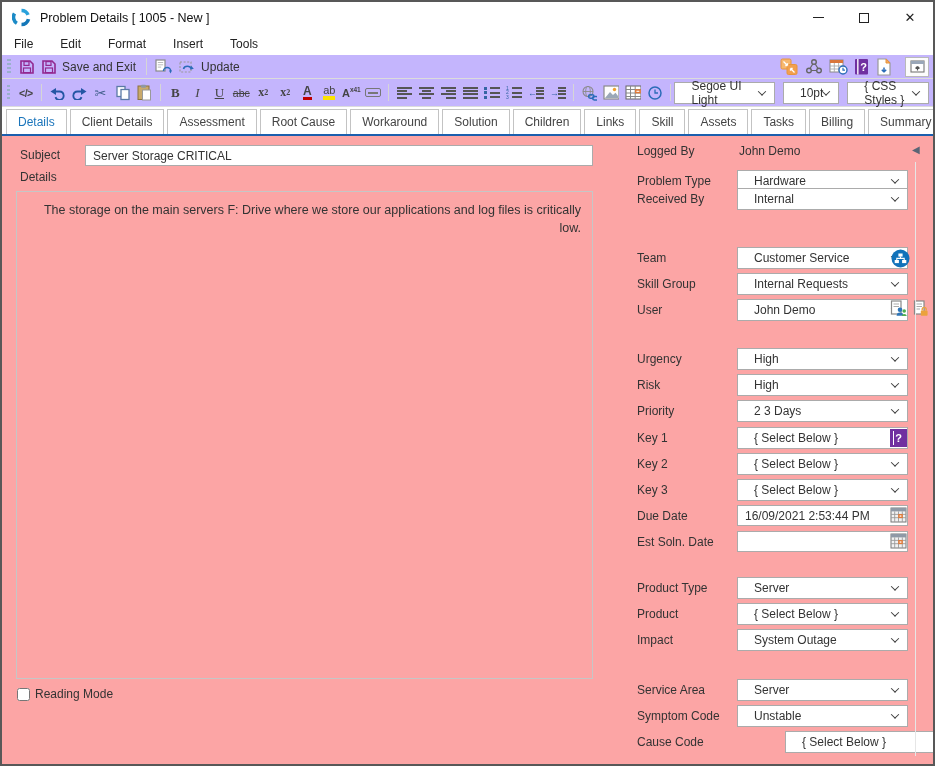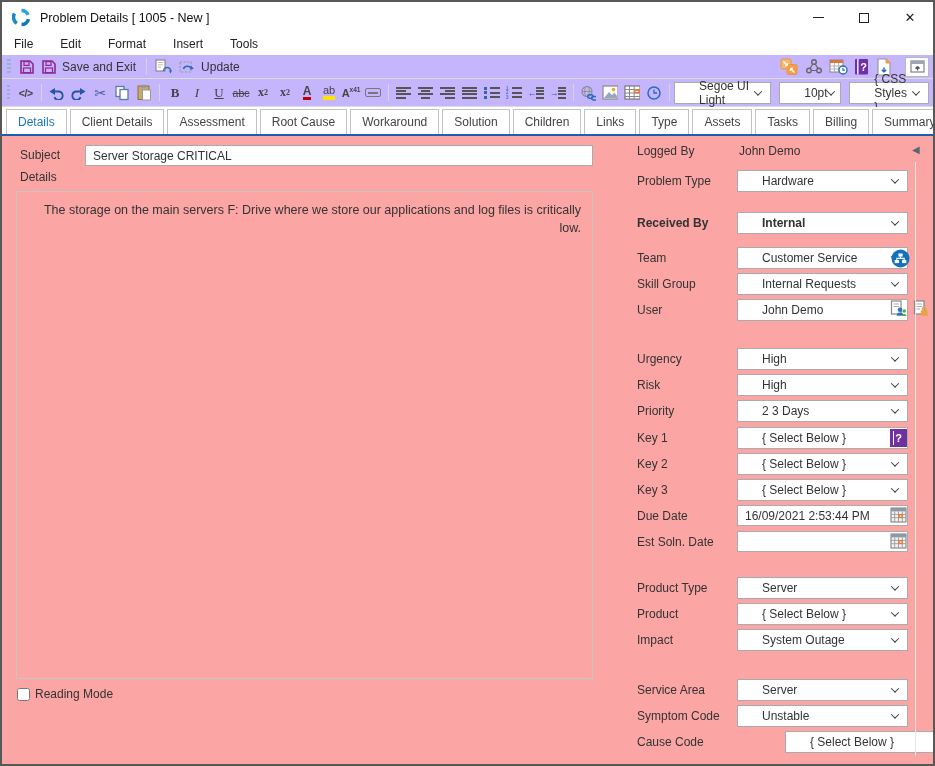--- a/index.html
+++ b/index.html
@@ -61,21 +61,21 @@
     background-position:0 0,0 4.5px,0 9px,6px 0.5px,6px 5px,6px 9.5px; }
   .ic-numlist { width:16px; height:12px; position:relative; background-repeat:no-repeat;
     background-image:linear-gradient(#555,#555),linear-gradient(#555,#555),linear-gradient(#555,#555);
     background-size:10px 2px,10px 2px,10px 2px; background-position:6px 0.5px,6px 5px,6px 9.5px; }
   .ic-numlist::before { content:"1\A 2\A 3"; white-space:pre; position:absolute; left:0; top:-1px; font-size:5px; line-height:4.6px; color:#3465a4; }
   .ic-dent { width:17px; height:12px; position:relative; background-repeat:no-repeat;
     background-image:linear-gradient(#555,#555),linear-gradient(#555,#555),linear-gradient(#555,#555),linear-gradient(#555,#555);
     background-size:9px 2px,9px 2px,9px 2px,9px 2px; background-position:8px 0,8px 3.4px,8px 6.8px,8px 10px; }
   .ic-dent i { position:absolute; left:0; top:1px; font-size:9px; font-style:normal; color:#3465a4; font-weight:bold; }
 
-  .dd { height:22px; border:1px solid #ababab; background:#fff; display:inline-flex; align-items:center; justify-content:space-between; padding-left:24px; font-size:12px; color:#333; }
+  .dd { height:22px; border:1px solid #ababab; background:#fff; display:inline-flex; align-items:center; justify-content:space-between; padding-left:16px; font-size:12px; color:#333; }
   .chev { width:6px; height:6px; border-right:1.8px solid #3c3c3c; border-bottom:1.8px solid #3c3c3c; transform:rotate(45deg) translate(-1px,-1px); margin-right:9px; flex:0 0 auto; }
 
   
   .tabstrip { height:29px; flex:0 0 29px; background:#fff; display:flex; align-items:flex-end; padding-left:4px; border-bottom:2px solid #1b5fae; }
   .tab { height:25px; display:inline-flex; align-items:center; padding:0 11px; border:1px solid #c3c3c3; border-bottom:none; margin-right:3px; font-size:12px; color:#444; background:#fff; cursor:default; white-space:nowrap; }
   .tab.active { color:#1b75bb; }
 
   
   .content { position:relative; flex:1; background:#fca5a5; }
   .lbl { position:absolute; font-size:12px; color:#333; }
@@ -350,21 +350,21 @@
 
   <div class="tabstrip">
     <span class="tab active">Details</span>
     <span class="tab">Client Details</span>
     <span class="tab">Assessment</span>
     <span class="tab">Root Cause</span>
     <span class="tab">Workaround</span>
     <span class="tab">Solution</span>
     <span class="tab">Children</span>
     <span class="tab">Links</span>
-    <span class="tab">Type</span>
+    <span class="tab">Skill</span>
     <span class="tab">Assets</span>
     <span class="tab">Tasks</span>
     <span class="tab">Billing</span>
     <span class="tab">Summary</span>
 
   </div>
 
   <div class="content">
 
     
@@ -382,21 +382,21 @@
       <span class="plabel">Logged By</span>
       <span class="pstatic">John Demo</span>
     </div>
     <div class="prow" style="top:34px;">
       <span class="plabel">Problem Type</span>
       <span class="dd">
           <span>Hardware</span>
           <span class="chev"></span>
         </span>
     </div>
-    <div class="prow" style="top:76px;font-weight:bold;">
+    <div class="prow" style="top:52px;">
       <span class="plabel">Received By</span>
       <span class="dd">
           <span>Internal</span>
           <span class="chev"></span>
         </span>
     </div>
     <div class="prow" style="top:111px;">
       <span class="plabel">Team</span>
       <span class="dd">
           <span>Customer Service</span>

